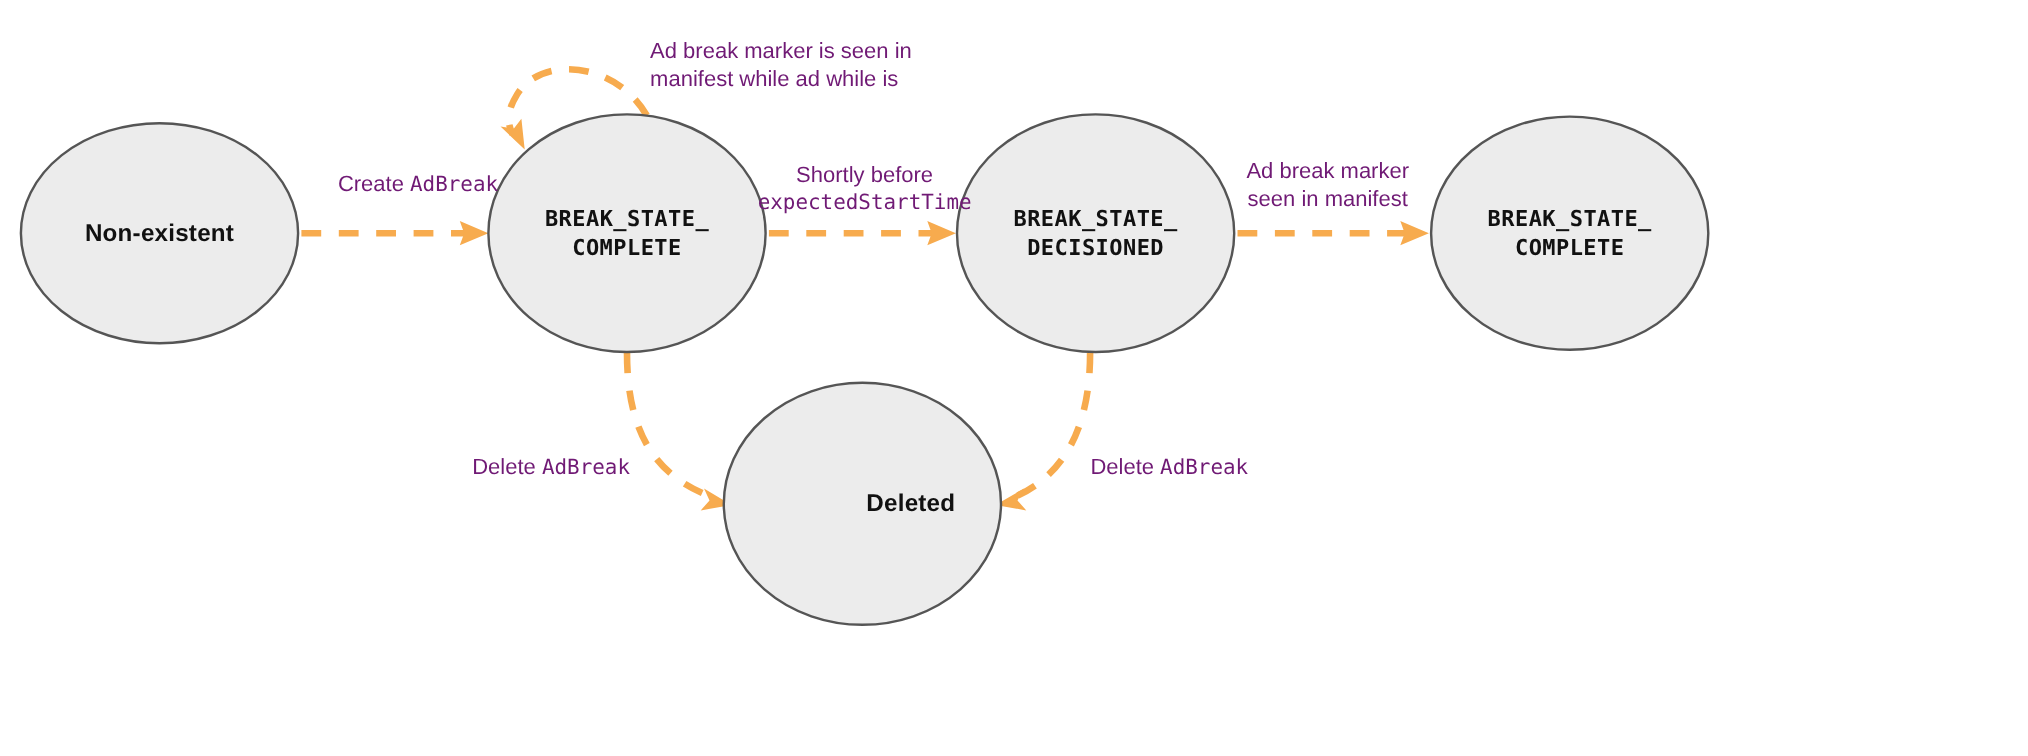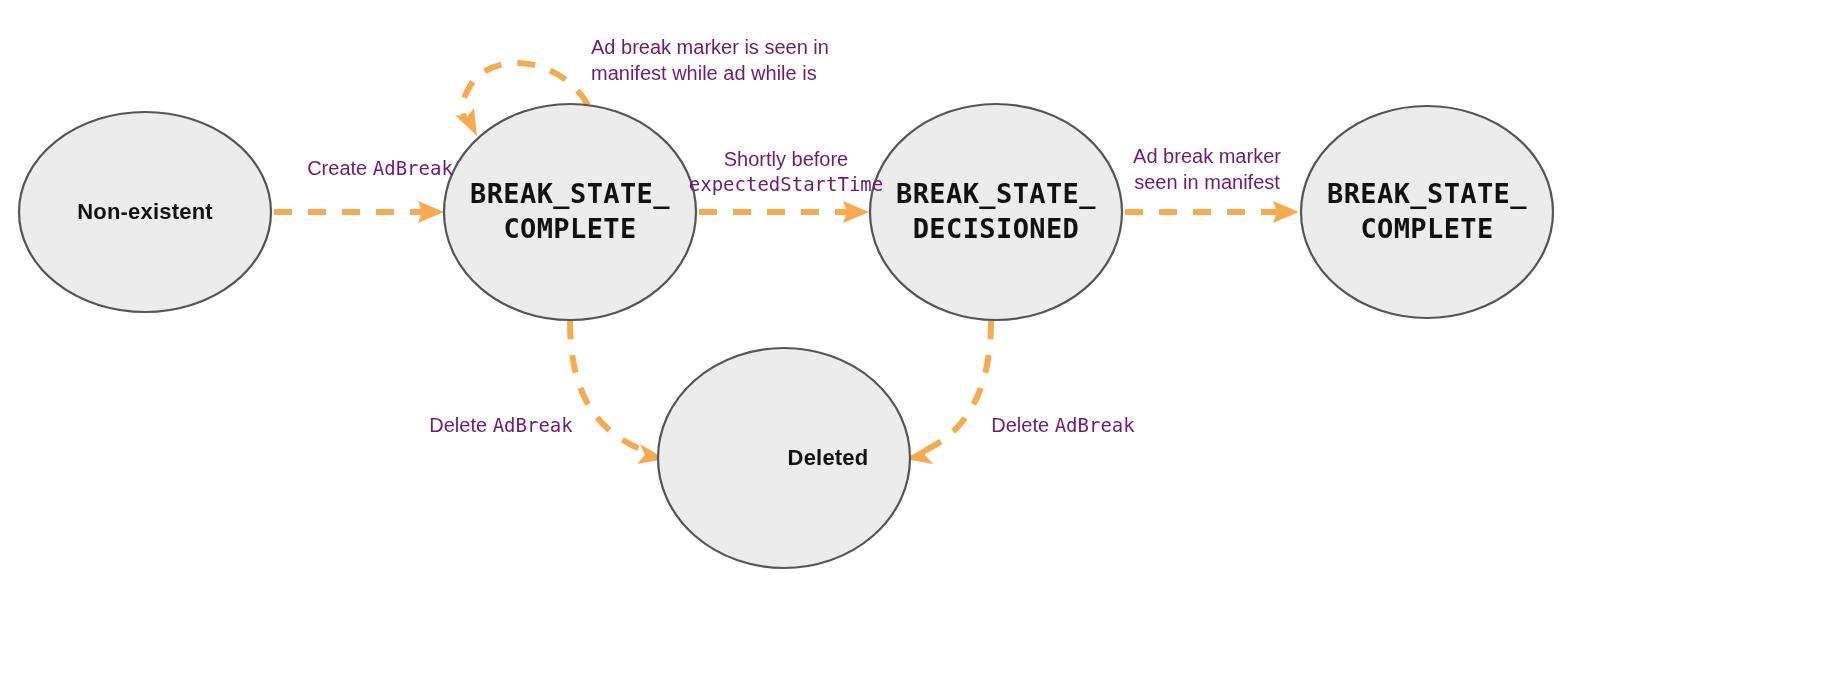--- a/index.html
+++ b/index.html
@@ -51,21 +51,21 @@
   }
   .node-label.plain {
     font-family: "Liberation Sans", sans-serif;
     font-weight: bold;
     font-size: 22px;
     letter-spacing: 0.2px;
   }
   .node-label.mono {
     font-family: "DejaVu Sans Mono", monospace;
     font-weight: bold;
-    font-size: 27px;
+    font-size: 20px;
     letter-spacing: 0.4px;
   }
   .edge-label {
     position: absolute;
     color: #701a75;
     font-family: "Liberation Sans", sans-serif;
     font-size: 20px;
     line-height: 1.32;
     white-space: nowrap;
     pointer-events: none;

